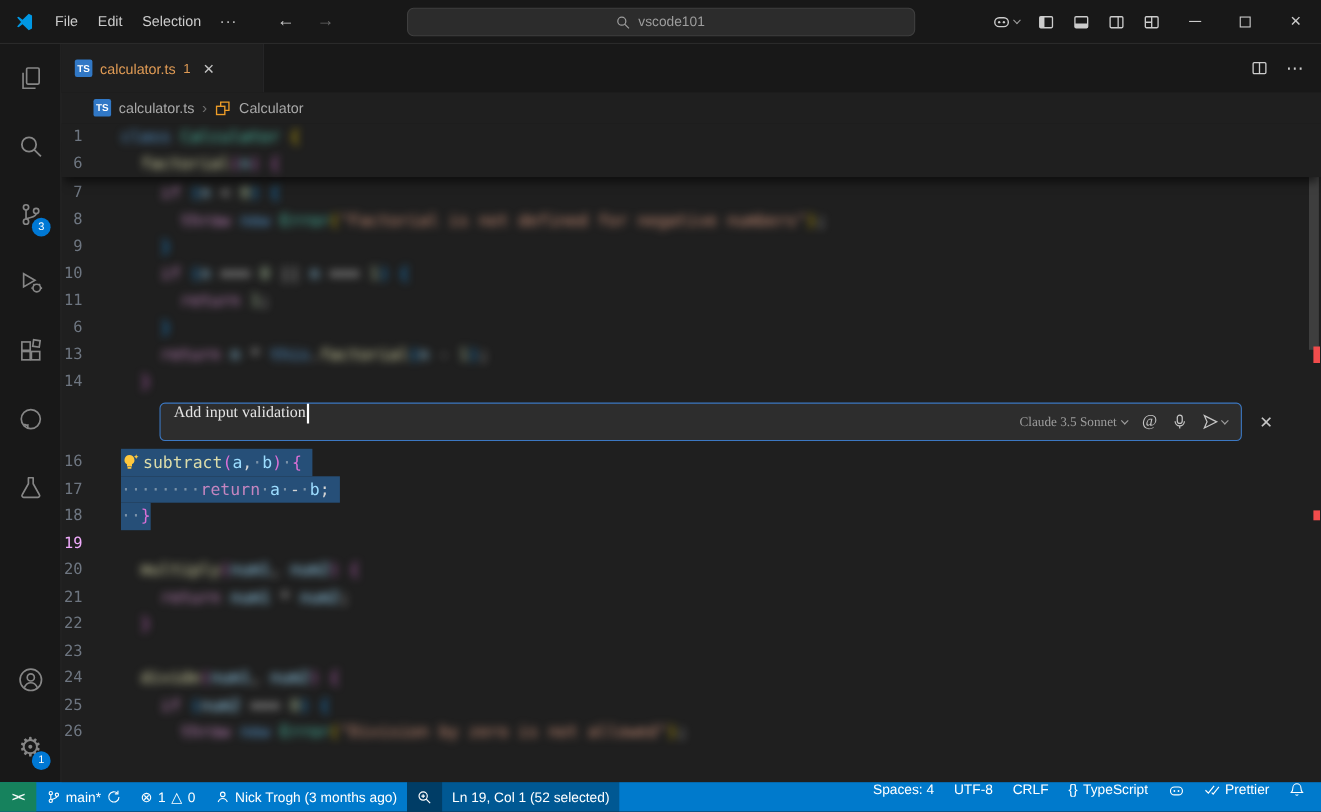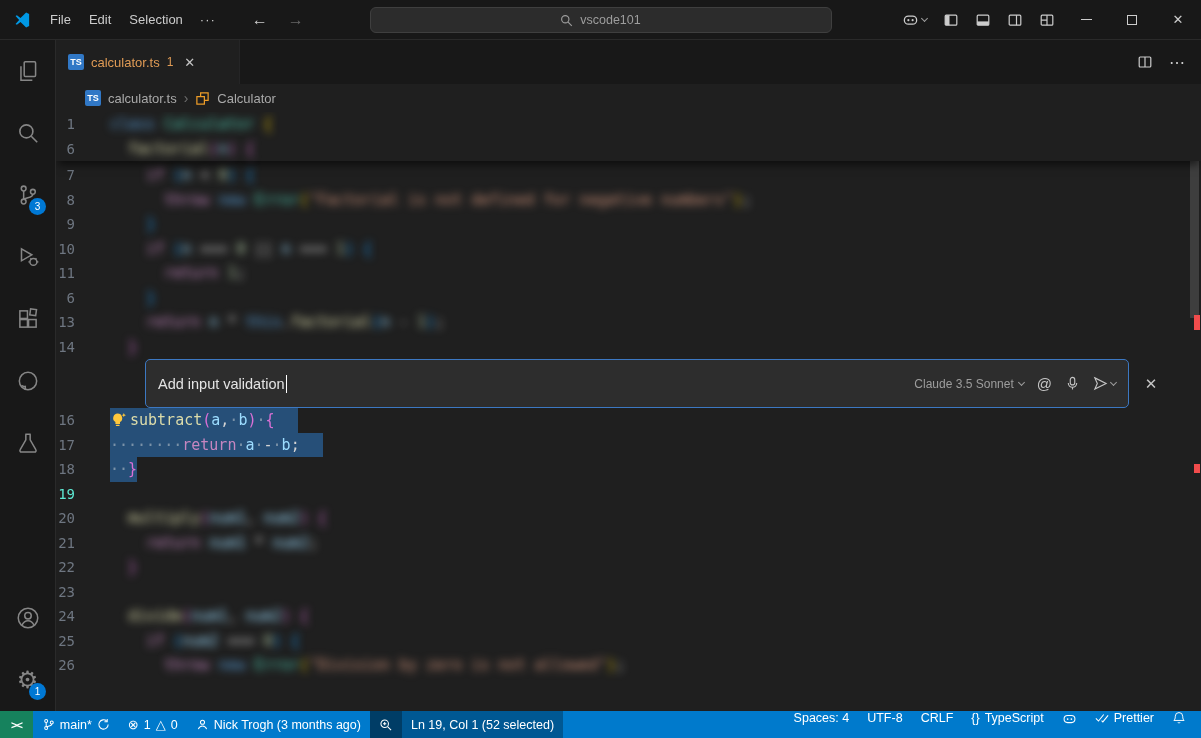--- a/index.html
+++ b/index.html
@@ -51,36 +51,36 @@
 
   
   #breadcrumbs{height:28px;flex:none;background:#1f1f1f;display:flex;align-items:center;padding-left:29px;gap:7px;
     font-size:13px;color:#a9a9a9}
   .crumb-sep{color:#6e6e6e;font-size:14px}
 
   
   #editor{flex:1;position:relative;background:#1f1f1f;font-family:"DejaVu Sans Mono",monospace;font-size:15px;overflow:hidden}
   .line{display:flex;height:24.5px;line-height:24.5px;white-space:pre}
   .ln{flex:none;width:54px;padding-right:35px;text-align:right;color:#6e7681;font-size:14px}
-  .line.active .ln{color:#5eead4}
+  .line.active .ln{color:#f0abfc}
   .code{flex:1;min-width:0}
   .line.blur .code{filter:blur(4px)}
   #sticky-lines{position:relative;z-index:3;background:#1f1f1f;box-shadow:0 6px 8px -2px rgba(0,0,0,.55);margin-bottom:2px}
   .sel{background:#264f78;display:inline-block}
-  .selpad{padding-right:23px}
+  .selpad{padding-right:9px}
   .bulb{display:inline-block;width:20px;height:24.5px;vertical-align:top;padding-top:4px}
   .t-pl{color:#d4d4d4}.t-kw1{color:#569cd6}.t-kw2{color:#c586c0}.t-fn{color:#dcdcaa}.t-type{color:#4ec9b0}
   .t-var{color:#9cdcfe}.t-str{color:#ce9178}.t-num{color:#b5cea8}
   .t-b1{color:#ffd700}.t-b2{color:#da70d6}.t-b3{color:#179fff}
   .t-ws{color:rgba(227,228,226,.45)}
 
   
   #chat-zone{height:49px;display:flex;align-items:center;padding:0 40px 0 89px;gap:12px}
-  .chat-input{flex:1;height:49px;background:#2d2d2d;border:1px solid #3c78c2;border-radius:5px;display:flex;
-    align-items:center;padding:0 12px;font-size:14.5px;color:#e4e4e4;font-family:Liberation Sans, sans-serif}
+  .chat-input{flex:1;height:35px;background:#2d2d2d;border:1px solid #3c78c2;border-radius:5px;display:flex;
+    padding:0 12px;font-size:14.5px;color:#e4e4e4;font-family:Liberation Serif, serif}
   .caret{width:1.5px;height:18px;background:#fff;margin-left:1px;flex:none}
   .chat-controls{margin-left:auto;display:flex;align-items:center;gap:13px;color:#c5c5c5}
   .model-label{font-size:12px;color:#9d9d9d;display:flex;align-items:center;gap:5px;white-space:nowrap}
   .at{font-size:15px;color:#c5c5c5}
   .send-wrap{display:flex;align-items:center;gap:3px}
   .chat-close{color:#c5c5c5;font-size:15px;width:20px;text-align:center;font-family:"Liberation Sans",sans-serif}
 
   .vthumb{position:absolute;top:38px;right:2px;width:9px;height:168px;background:rgba(121,121,121,.35)}
   .omark{position:absolute;right:1px;width:6px;background:#f14c4c}
   .omark.m1{top:203px;height:15px}

